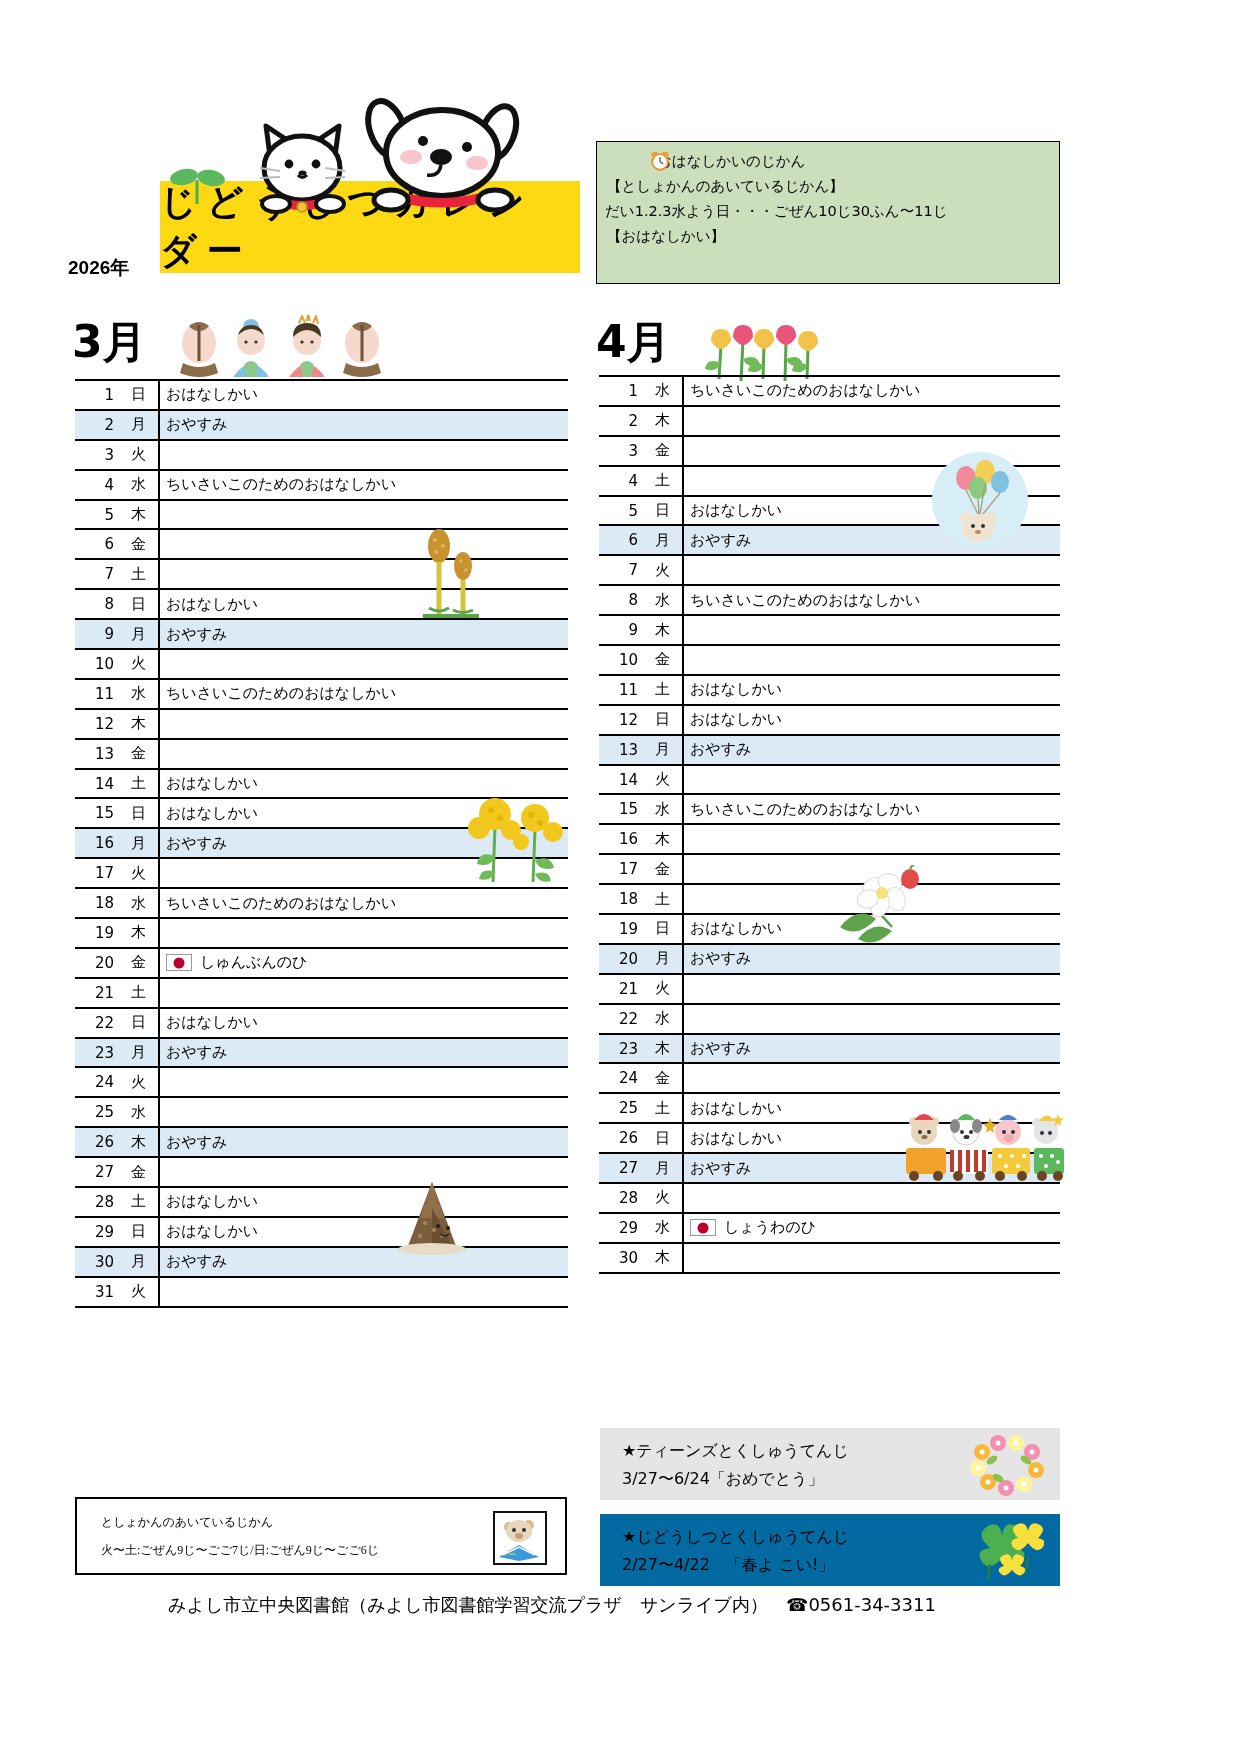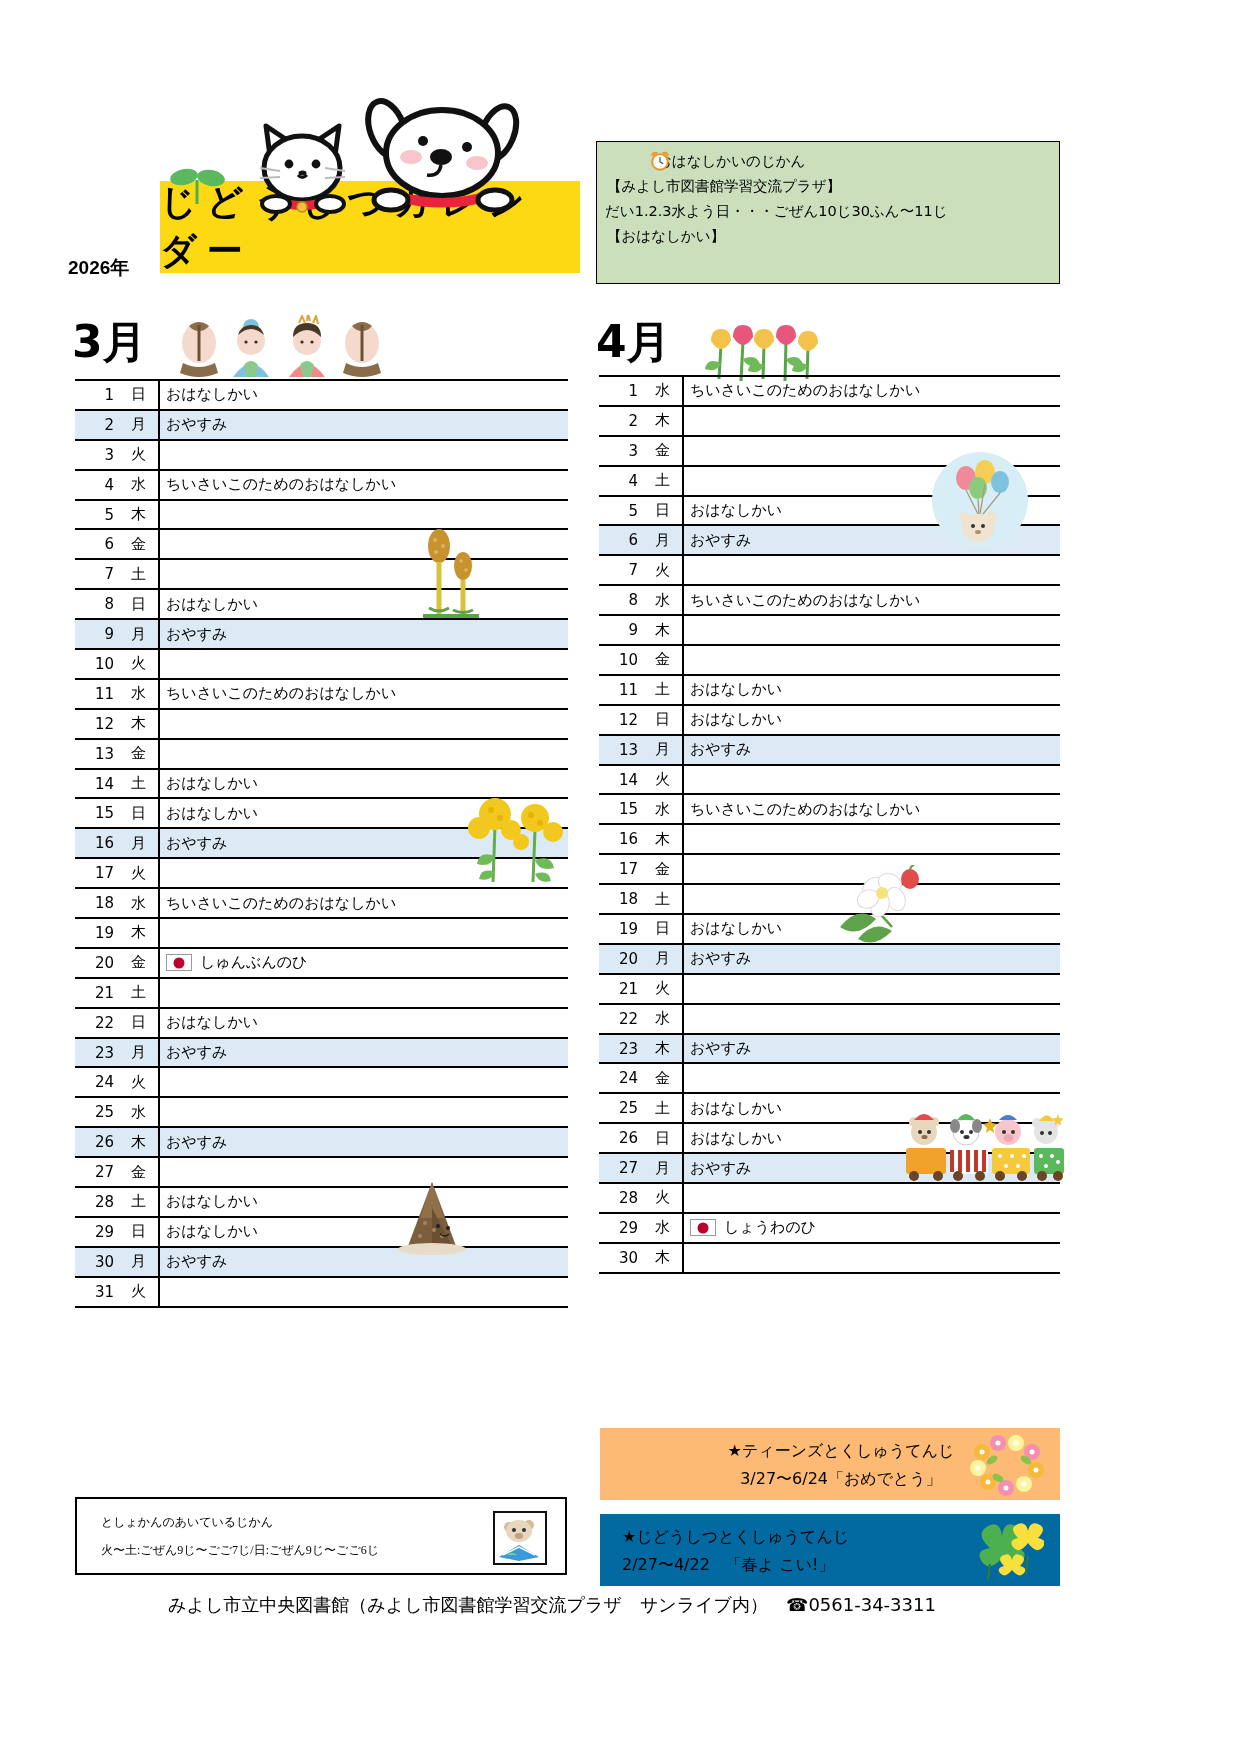--- a/index.html
+++ b/index.html
@@ -126,21 +126,21 @@
     font-size:12px; line-height:28px;
     font-family:Liberation Serif, serif; white-space:nowrap;
   }
   .bear-ic{ position:absolute; right:18px; top:12px; }
 
   .exh{
     position:absolute; left:600px;
     width:460px; height:72px;
     padding:9px 0 0 22px;
   }
-  .exh-green{ top:1428px; background:#fdba74;text-align:center; }
+  .exh-green{ top:1428px; background:#e5e5e5; }
   .exh-yellow{ top:1514px; background:#0369a1; }
   .exh-line{
     font-size:16px; line-height:28px;
     font-family:"DejaVu Sans",sans-serif; white-space:nowrap;
   }
 
   .footer{
     position:absolute; left:0; top:1593px; width:1104px;
     text-align:center; font-size:18px;
     font-family:"DejaVu Sans",sans-serif;
@@ -197,21 +197,21 @@
   <div class="info-line first">
     <svg class="clock-icon" viewBox="0 0 24 24">
       <circle cx="12" cy="13" r="8.5" fill="#fff" stroke="#e8912a" stroke-width="2"></circle>
       <path d="M4 5 q2-3 5-1 M20 5 q-2-3 -5-1" stroke="#e8912a" stroke-width="2.5" fill="none"></path>
       <ellipse cx="5.5" cy="5" rx="3" ry="2.4" fill="#f0a030"></ellipse>
       <ellipse cx="18.5" cy="5" rx="3" ry="2.4" fill="#f0a030"></ellipse>
       <path d="M12 13 L12 8 M12 13 L15.5 15" stroke="#555" stroke-width="1.4" fill="none"></path>
     </svg>
     <span>おはなしかいのじかん</span>
   </div>
-  <div class="info-line indent">【みよし市図書館学習交流プラザ】</div>
+  <div class="info-line indent">【としょかんのあいているじかん】</div>
   <div class="info-line" style="padding-left:8px">だい1.2.3水よう日・・・ごぜん10じ30ふん〜11じ</div>
   <div class="info-line indent">【おはなしかい】</div>
 </div>
 
 <div class="month-head" id="mar-head">
   <span class="month-name">3月</span>
   <svg class="deco" width="220" height="70" viewBox="0 0 220 70">
     <g>
       <ellipse cx="22" cy="28" rx="17" ry="20" fill="#f6d9cd"></ellipse>
       <path d="M12 11 q10-8 20 0 q-4 5 -10 5 q-6 0 -10-5Z" fill="#8a6c4a"></path>

